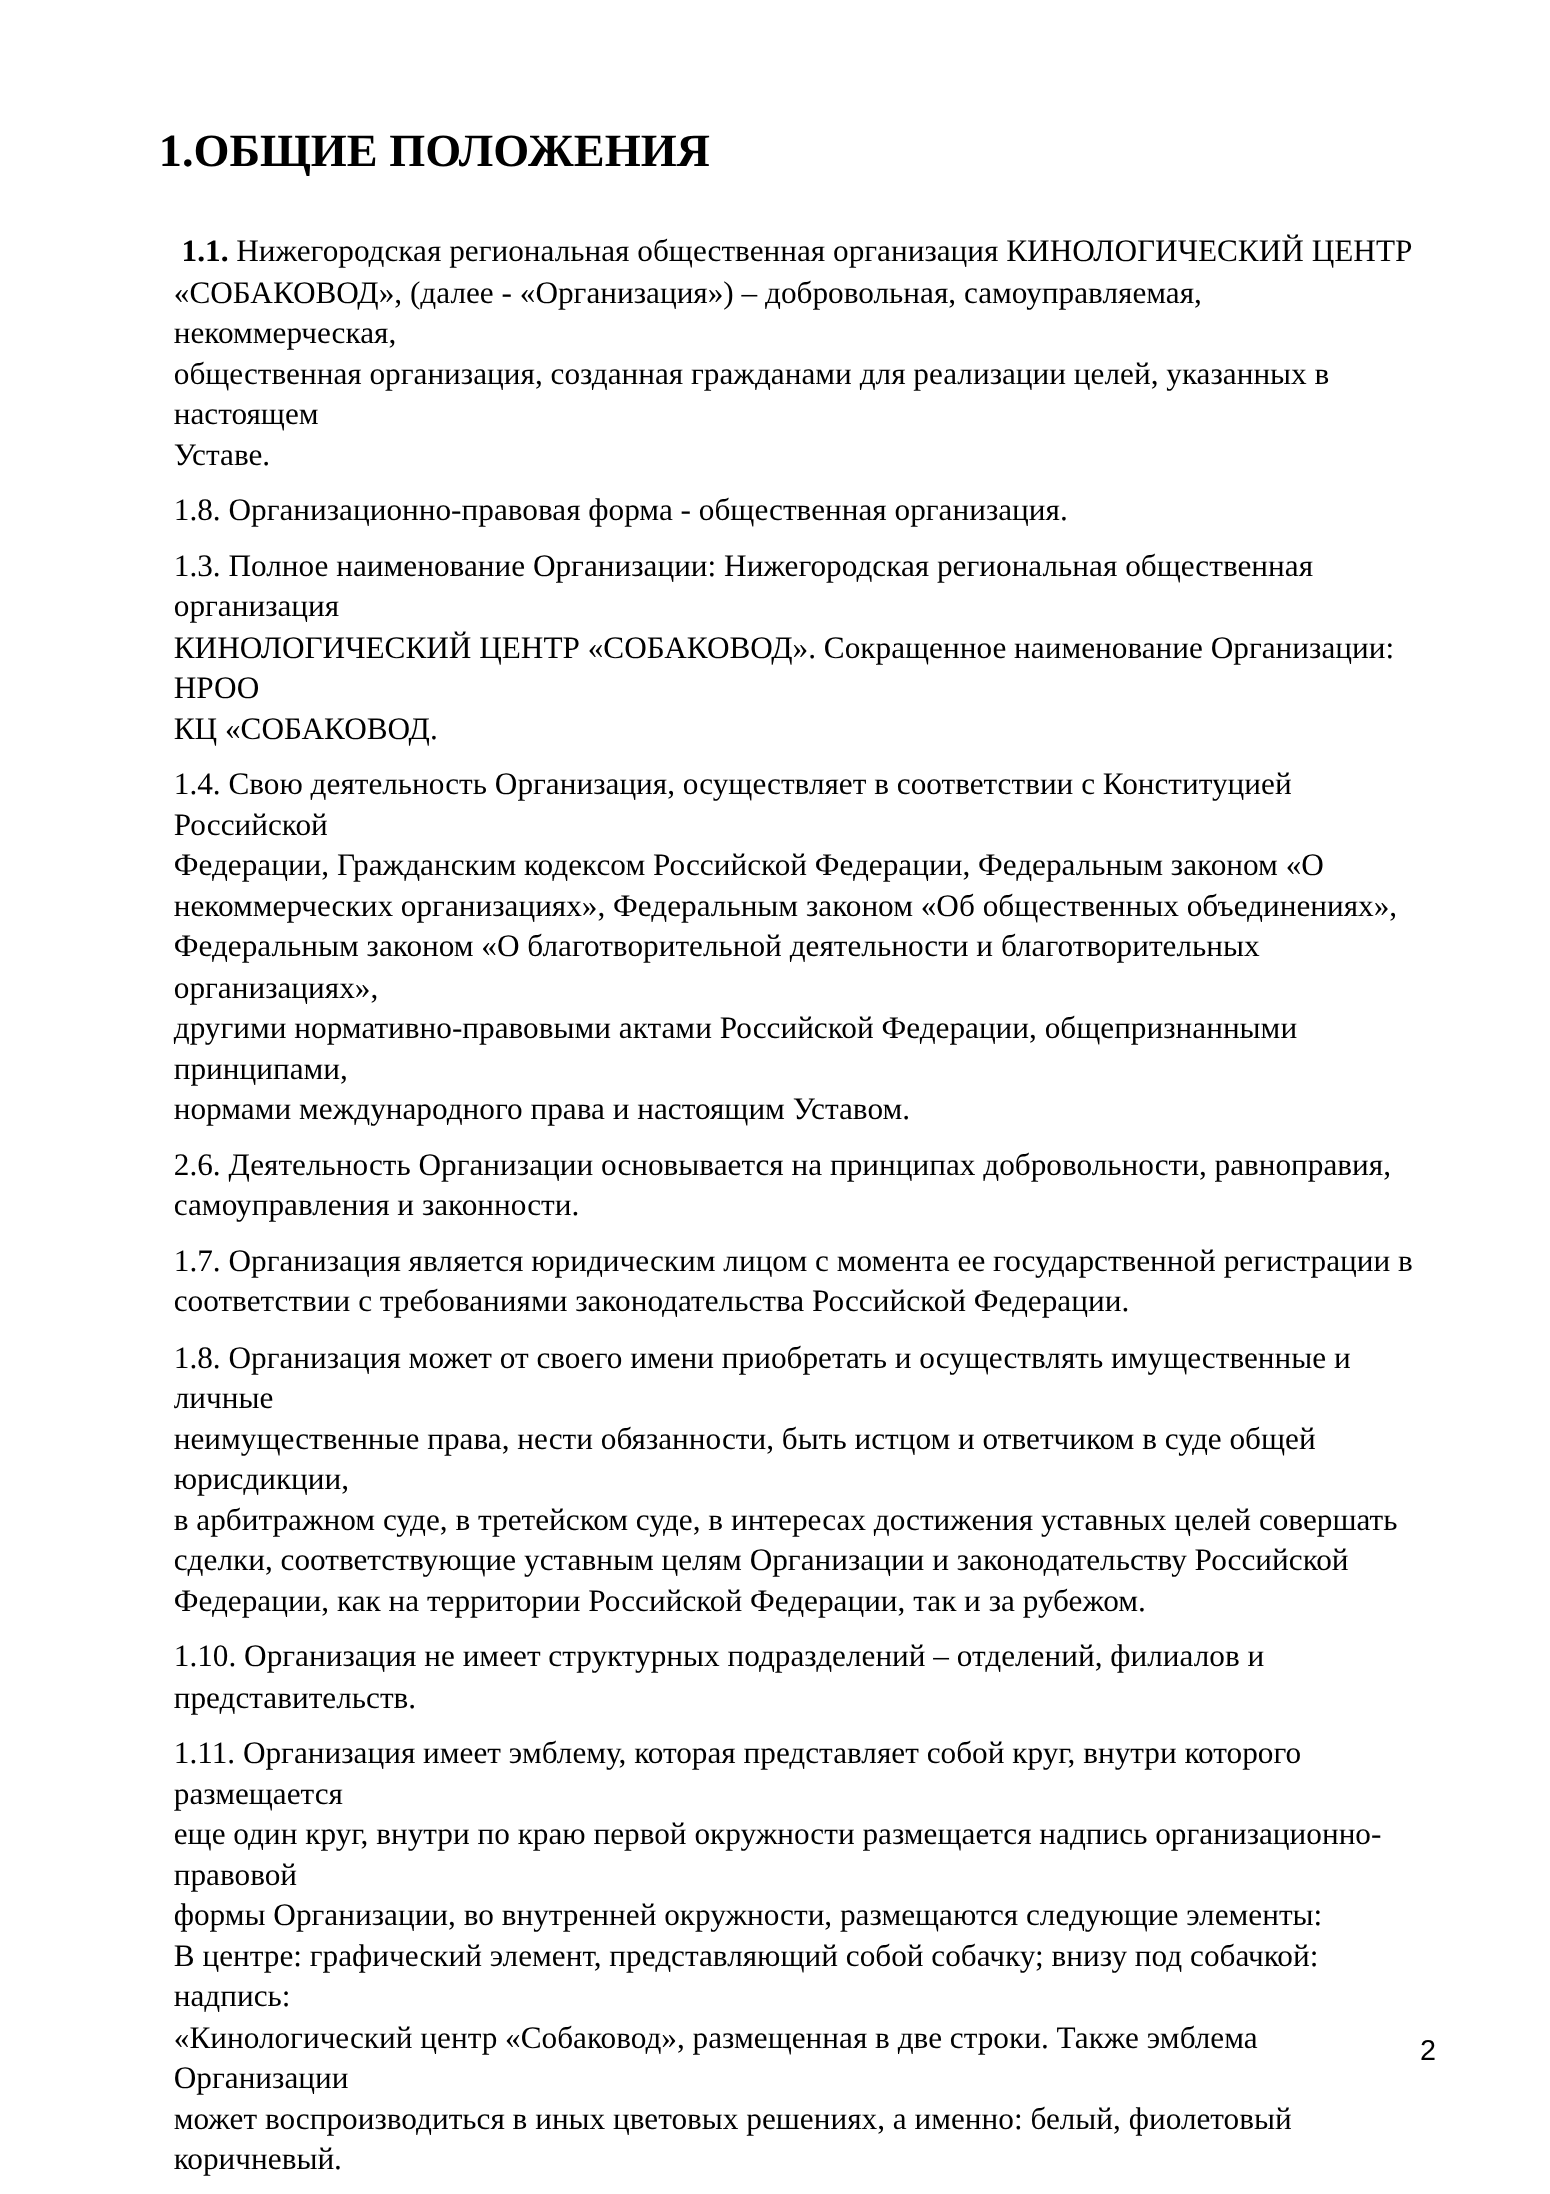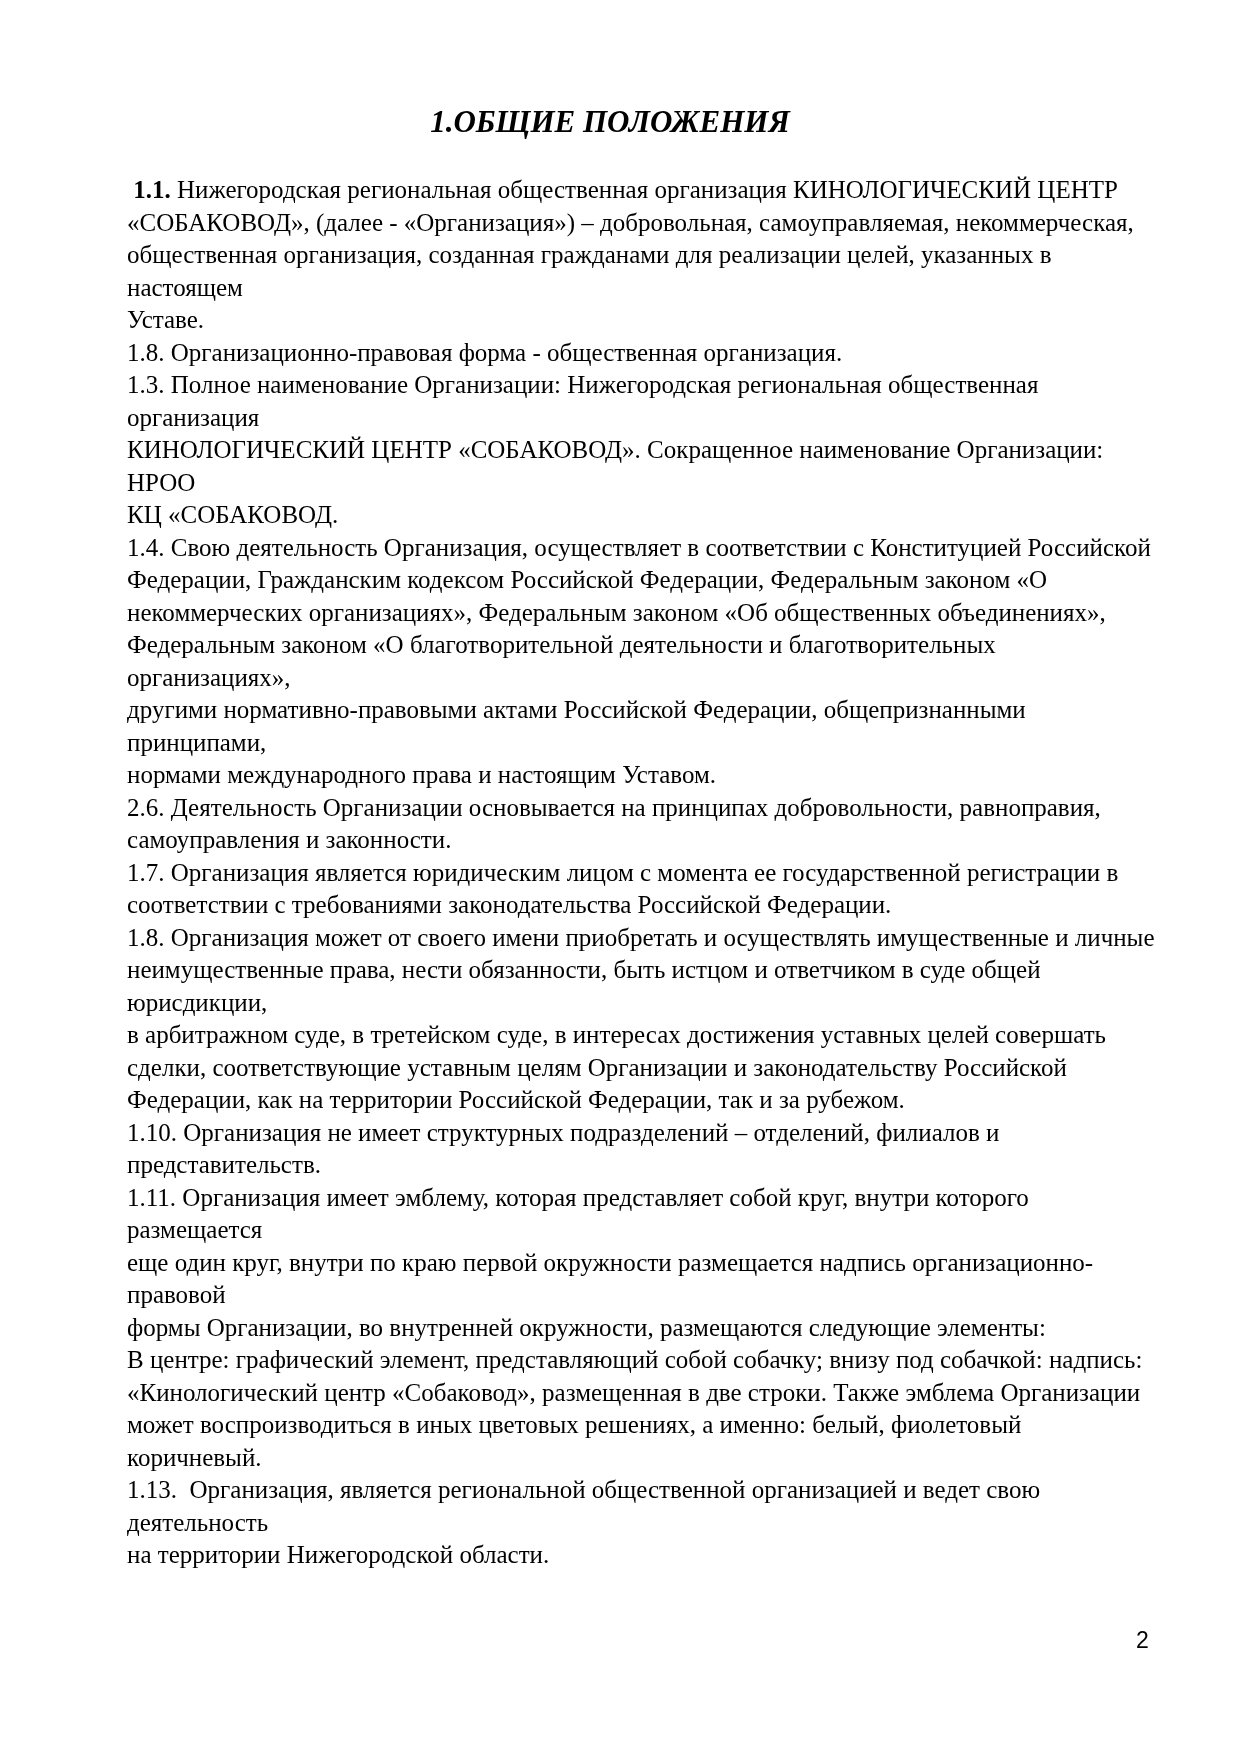--- a/index.html
+++ b/index.html
@@ -15,38 +15,37 @@
   .page {
     position: absolute;
     inset: 0;
   }
   .doc-title {
     position: absolute;
     top: 106px;
     left: 127px;
     width: 966px;
     margin: 0;
-    text-align: center;
-    font-size: 31px;
+    text-align: left;
+    font-size: 37px;
     font-weight: bold;
-    font-style: italic;
     line-height: 32px;
   }
   .doc-body {
     position: absolute;
     top: 174px;
     left: 127px;
     width: 1030px;
     font-size: 25px;
     line-height: 32.5px;
     white-space: pre-wrap;
     text-align: left;
   }
   .doc-body p.para {
-    margin: 0;
+    margin: 12px;
     padding: 0;
   }
   .para b { font-weight: bold; }
   .page-number {
     position: absolute;
     top: 1626px;
     left: 1136px;
     font-family: "Liberation Sans", "DejaVu Sans", sans-serif;
     font-size: 23px;
     line-height: 28px;

